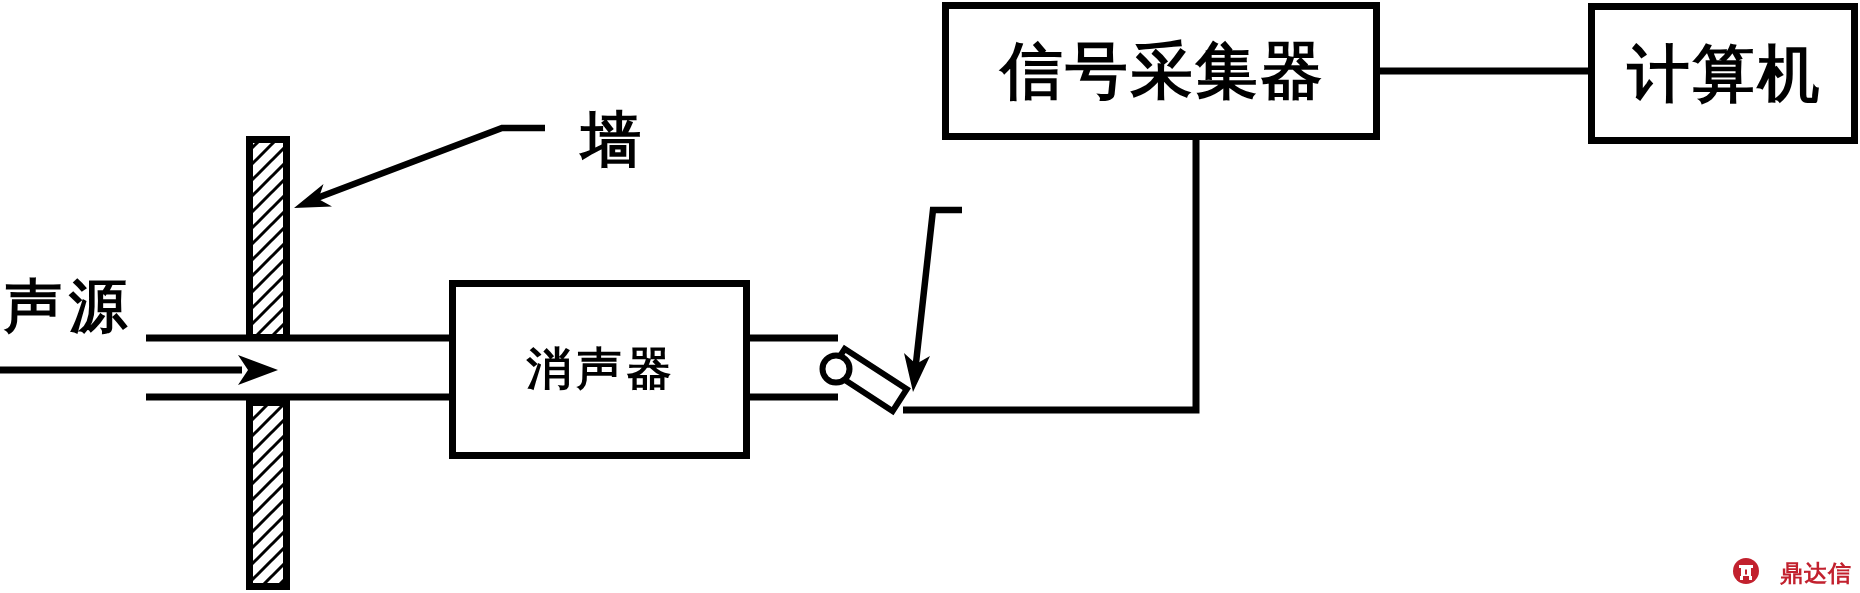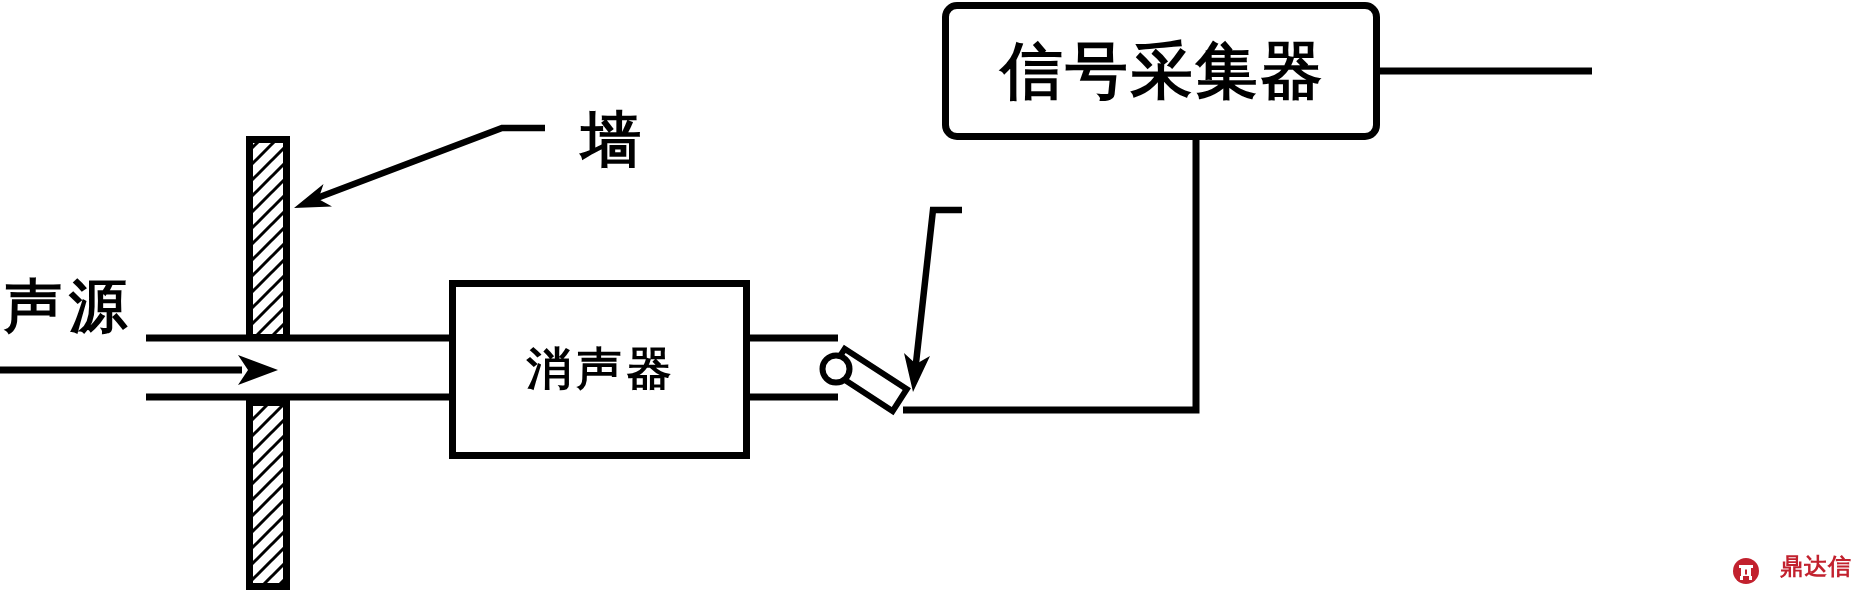--- a/index.html
+++ b/index.html
@@ -7,32 +7,32 @@
     position:relative;width:1860px;height:593px;background:#fff;overflow:hidden;
     font-family:"Liberation Serif","DejaVu Serif",serif;color:#000;
   }
   .lines-layer{position:absolute;left:0;top:0;width:1860px;height:593px;}
   .dbox{
     position:absolute;box-sizing:border-box;border:7px solid #000;background:#fff;
     display:flex;align-items:center;justify-content:center;
     font-weight:700;line-height:1;white-space:nowrap;
   }
   .box-muffler{left:449px;top:280px;width:301px;height:179px;font-size:45px;letter-spacing:5px;}
-  .box-collector{left:942px;top:2px;width:438px;height:138px;font-size:62px;letter-spacing:3px;border-radius:15px;}
+  .box-collector{left:942px;top:2px;width:438px;height:138px;font-size:62px;letter-spacing:3px;}
   .box-computer{left:1588px;top:3px;width:270px;height:141px;font-size:62px;letter-spacing:3px;}
   .dbox span{transform:translateX(2px);}
   .dlabel{
     position:absolute;font-weight:700;line-height:1;white-space:nowrap;
   }
   .label-source{left:4px;top:278px;font-size:58px;letter-spacing:7px;text-align:right;}
   .label-wall{left:581px;top:110px;font-size:60px;}
   .label-meter{left:978px;top:182px;font-size:60px;letter-spacing:5px;}
   .watermark{
-    position:absolute;right:8px;bottom:8px;display:flex;align-items:flex-start;gap:20px;
-    font-family:Liberation Mono, monospace;
+    position:absolute;right:8px;bottom:8px;display:flex;align-items:flex-end;gap:20px;
+    font-family:Liberation Serif, serif;
   }
   .watermark .wm-text{
     font-size:23px;font-weight:800;letter-spacing:1px;line-height:1;
   }
 </style>
 </head>
 <body>
 
 <div class="stage">
 
@@ -70,20 +70,23 @@
     </g>
     <circle cx="836" cy="369" r="13.5" fill="#fff" stroke="#000" stroke-width="6"></circle>
   </svg>
 
   <div class="dbox box-muffler">
     <span>消声器</span>
   </div>
   <div class="dbox box-collector">
     <span>信号采集器</span>
   </div>
+  <div class="dbox box-computer">
+    <span>计算机</span>
+  </div>
 
   <div class="dlabel label-source">声源</div>
   <div class="dlabel label-wall">墙</div>
 
   <div class="watermark">
     <svg width="28" height="28" viewBox="0 0 28 28">
       <circle cx="14" cy="14" r="13" fill="#c2212e"></circle>
       <rect x="7" y="8" width="14" height="3" fill="#fff"></rect>
       <rect x="9" y="11" width="10" height="8" fill="#fff"></rect>
       <rect x="13" y="12.5" width="2" height="5" fill="#c2212e"></rect>

